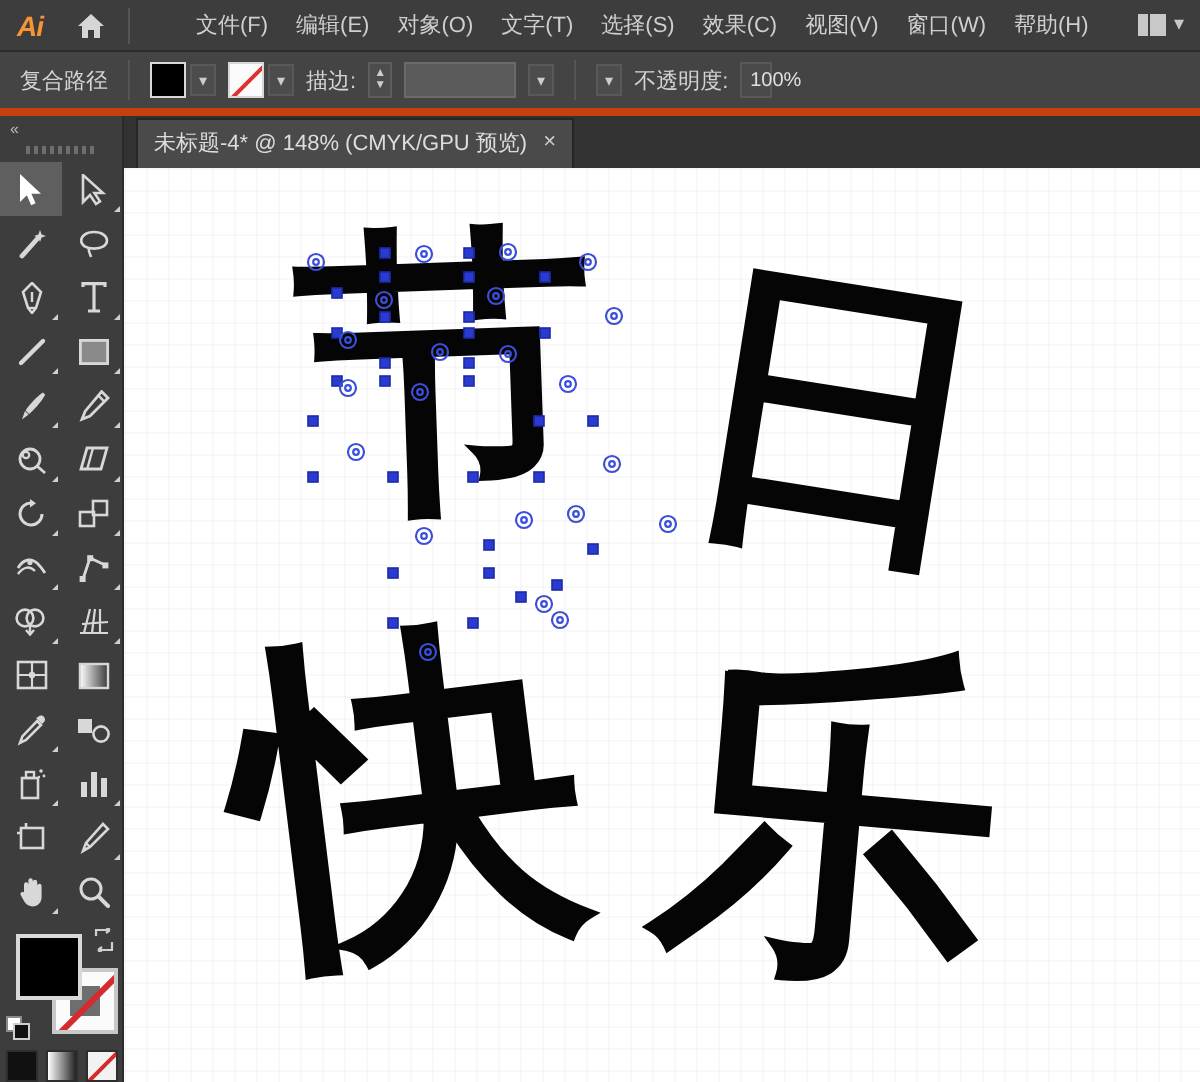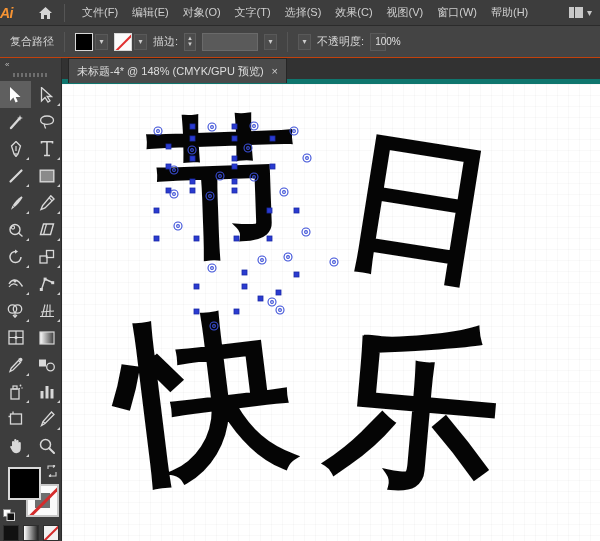--- a/index.html
+++ b/index.html
@@ -12,46 +12,46 @@
   #app { position: relative; width: 600px; height: 541px; }
 
   
   .menubar {
     position: absolute; left: 0; top: 0; width: 600px; height: 26px;
     background: #3d3d3d;
     border-bottom: 1px solid #2b2b2b;
     display: flex; align-items: center;
   }
   .ai-logo {
-    width: 30px; height: 26px; display: flex; align-items: center; 
+    width: 30px; height: 26px; display: flex; align-items: center; justify-content: center;
     color: #f79433; font-weight: bold; font-size: 14px; font-style: italic;
     letter-spacing: -0.5px;
   }
   .home-btn {
     width: 30px; height: 26px; display: flex; align-items: center; justify-content: center;
   }
   .menu-sep {
     width: 1px; height: 18px; background: #555; margin: 0 4px;
   }
-  .menu-items { display: flex; align-items: center; margin-left: 6px; }
+  .menu-items { display: flex; align-items: center; margin-left: 22px; }
   .menu-item {
     color: #cfcfcf; font-size: 11px; padding: 4px 7px; white-space: nowrap;
   }
   .menu-right {
     margin-left: auto; display: flex; align-items: center; gap: 4px; padding-right: 8px;
   }
   .ws-icon { display: flex; gap: 1px; }
   .ws-icon i { display: block; width: 5px; height: 11px; background: #c8c8c8; }
   .ws-icon i.wide { width: 8px; }
   .chev { color: #c8c8c8; font-size: 10px; line-height: 1; }
 
   
   .controlbar {
     position: absolute; left: 0; top: 26px; width: 600px; height: 32px;
-    background: #444; border-bottom: 1px solid #c2410c;
+    background: #444; border-bottom: 4px solid #c2410c;
     display: flex; align-items: center; padding-left: 10px; gap: 6px;
   }
   .cb-label { color: #d4d4d4; font-size: 11px; white-space: nowrap; }
   .cb-sep { width: 1px; height: 20px; background: #555; margin: 0 4px; }
 
   .swatch-wrap { display: flex; align-items: center; gap: 2px; }
   .swatch {
     width: 18px; height: 18px; border: 1px solid #d8d8d8; background: #000;
   }
   .swatch.none {
@@ -79,22 +79,22 @@
   .field.w-strokeweight { width: 56px; }
   .field.w-profile {
     width: 88px; background: #ededed; color: #222; justify-content: space-between;
   }
   .field.w-profile .pline { width: 46px; height: 2px; background: #111; }
   .field.w-opacity { width: 16px; background: #4a4a4a; border-color: #595959; }
 
   
   .tabbar {
     position: absolute; left: 62px; top: 58px; width: 538px; height: 28px;
-    background: #323232; border-bottom: 7px solid #0f766e;
-    display: flex; align-items: flex-start;
+    background: #323232; border-bottom: 2px solid #0f766e;
+    display: flex; align-items: center;
   }
   .doc-tab {
     height: 25px; background: #4a4a4a; border: 1px solid #262626; border-bottom: none;
     display: flex; align-items: center; gap: 8px; padding: 0 8px;
     color: #ddd; font-size: 11px; margin-left: 6px;
   }
   .tab-close { color: #ccc; font-size: 11px; line-height: 1; }
 
   
   .toolbar {

